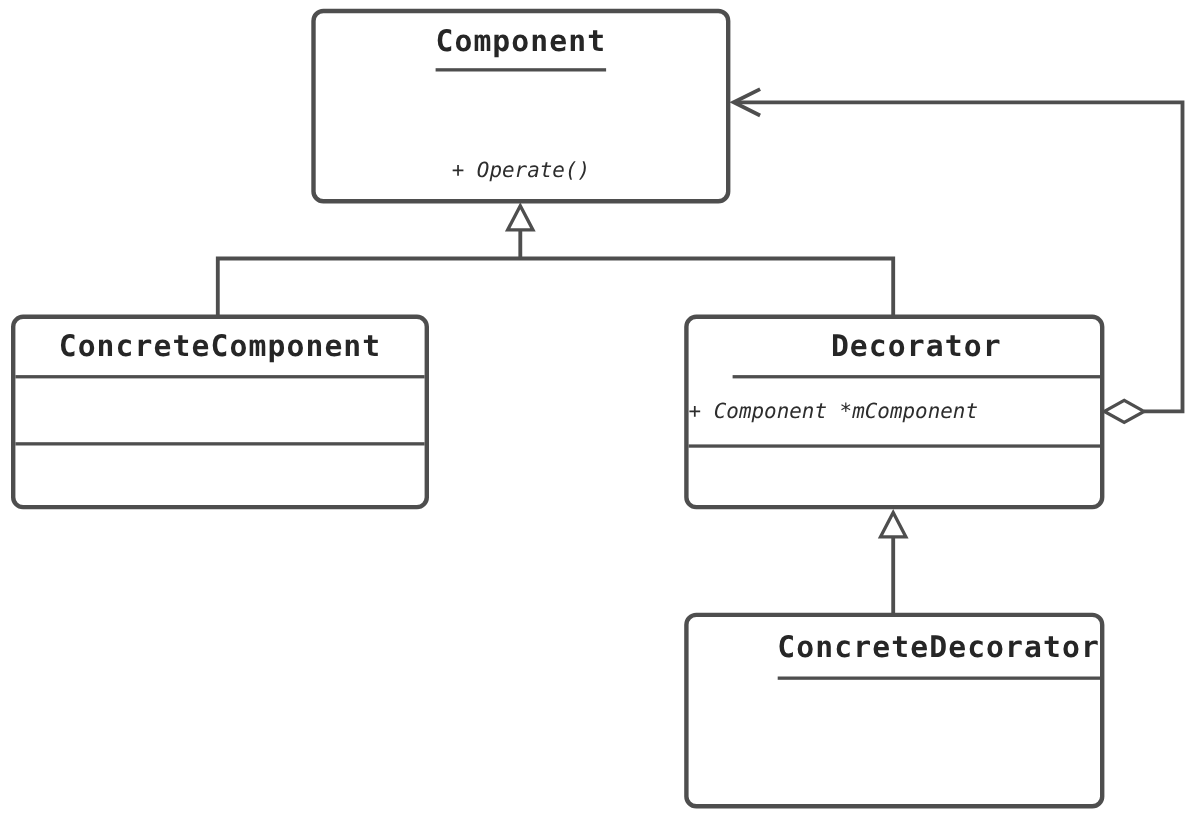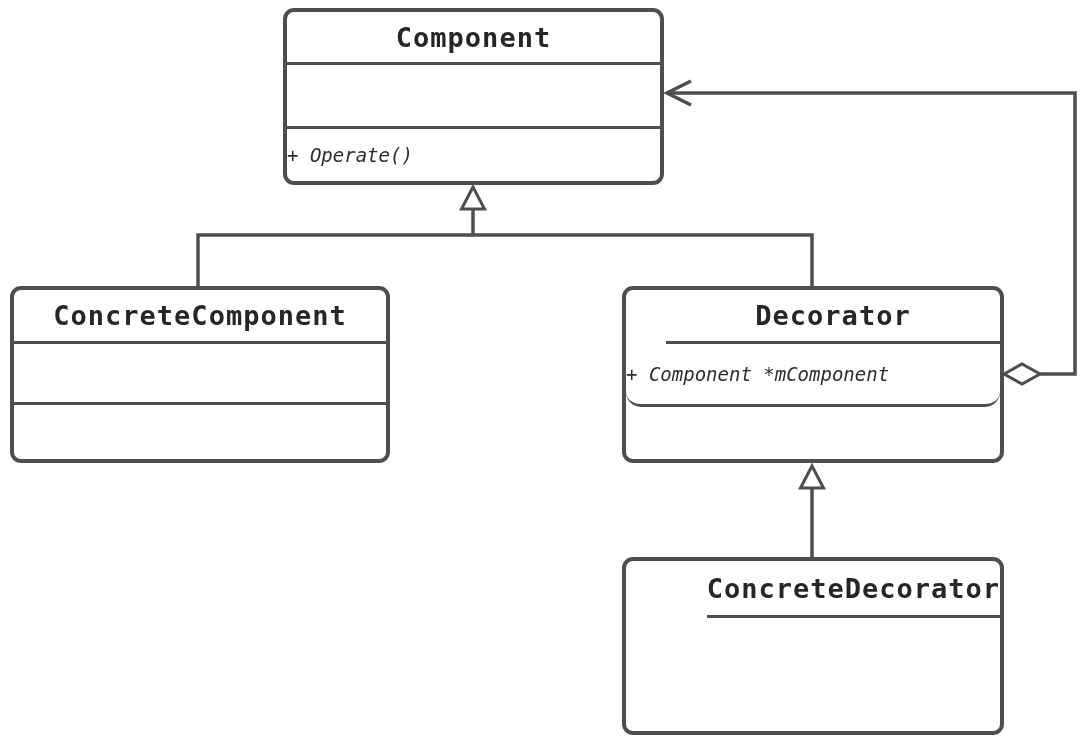--- a/index.html
+++ b/index.html
@@ -77,35 +77,35 @@
     </g>
 
     <g stroke="#4e4e4e" fill="none" stroke-width="3.5">
 
       <polyline points="1040,374 1075,374 1075,93 668,93"></polyline>
       <polygon points="1004,374 1022,364 1040,374 1022,384" fill="#ffffff" stroke-width="3"></polygon>
       <polyline points="691,81 667,93 691,105"></polyline>
     </g>
   </svg>
 
-  <div class="uml-class" style="left:283px; top:8px; width:381px; height:177px;">
+  <div class="uml-class" style="left:283px; top:8px; width:381px; height:177px;align-items:center;">
     <div class="uml-sec uml-title" style="height:53px;">Component</div>
     <div class="uml-sec uml-attrs" style="height:64px;"></div>
     <div class="uml-sec uml-methods" style="flex:1;">+ Operate()</div>
   </div>
 
   <div class="uml-class" style="left:10px; top:286px; width:380px; height:177px;">
     <div class="uml-sec uml-title" style="height:54px;">ConcreteComponent</div>
     <div class="uml-sec uml-attrs" style="height:61px;"></div>
     <div class="uml-sec uml-methods" style="flex:1;"></div>
   </div>
 
   <div class="uml-class" style="left:622px; top:286px; width:382px; height:177px;">
     <div class="uml-sec uml-title" style="height:54px;margin-left:40px;">Decorator</div>
-    <div class="uml-sec uml-attrs" style="height:63px;border-radius:15px;">+ Component *mComponent</div>
+    <div class="uml-sec uml-attrs" style="height:63px;">+ Component *mComponent</div>
     <div class="uml-sec uml-methods" style="flex:1;"></div>
   </div>
 
   <div class="uml-class" style="left:622px; top:557px; width:382px; height:178px;align-items:flex-end;">
     <div class="uml-sec uml-title" style="height:57px;">ConcreteDecorator</div>
     <div class="uml-sec uml-attrs" style="height:62px;"></div>
     <div class="uml-sec uml-methods" style="flex:1;"></div>
   </div>
 
 </div>

